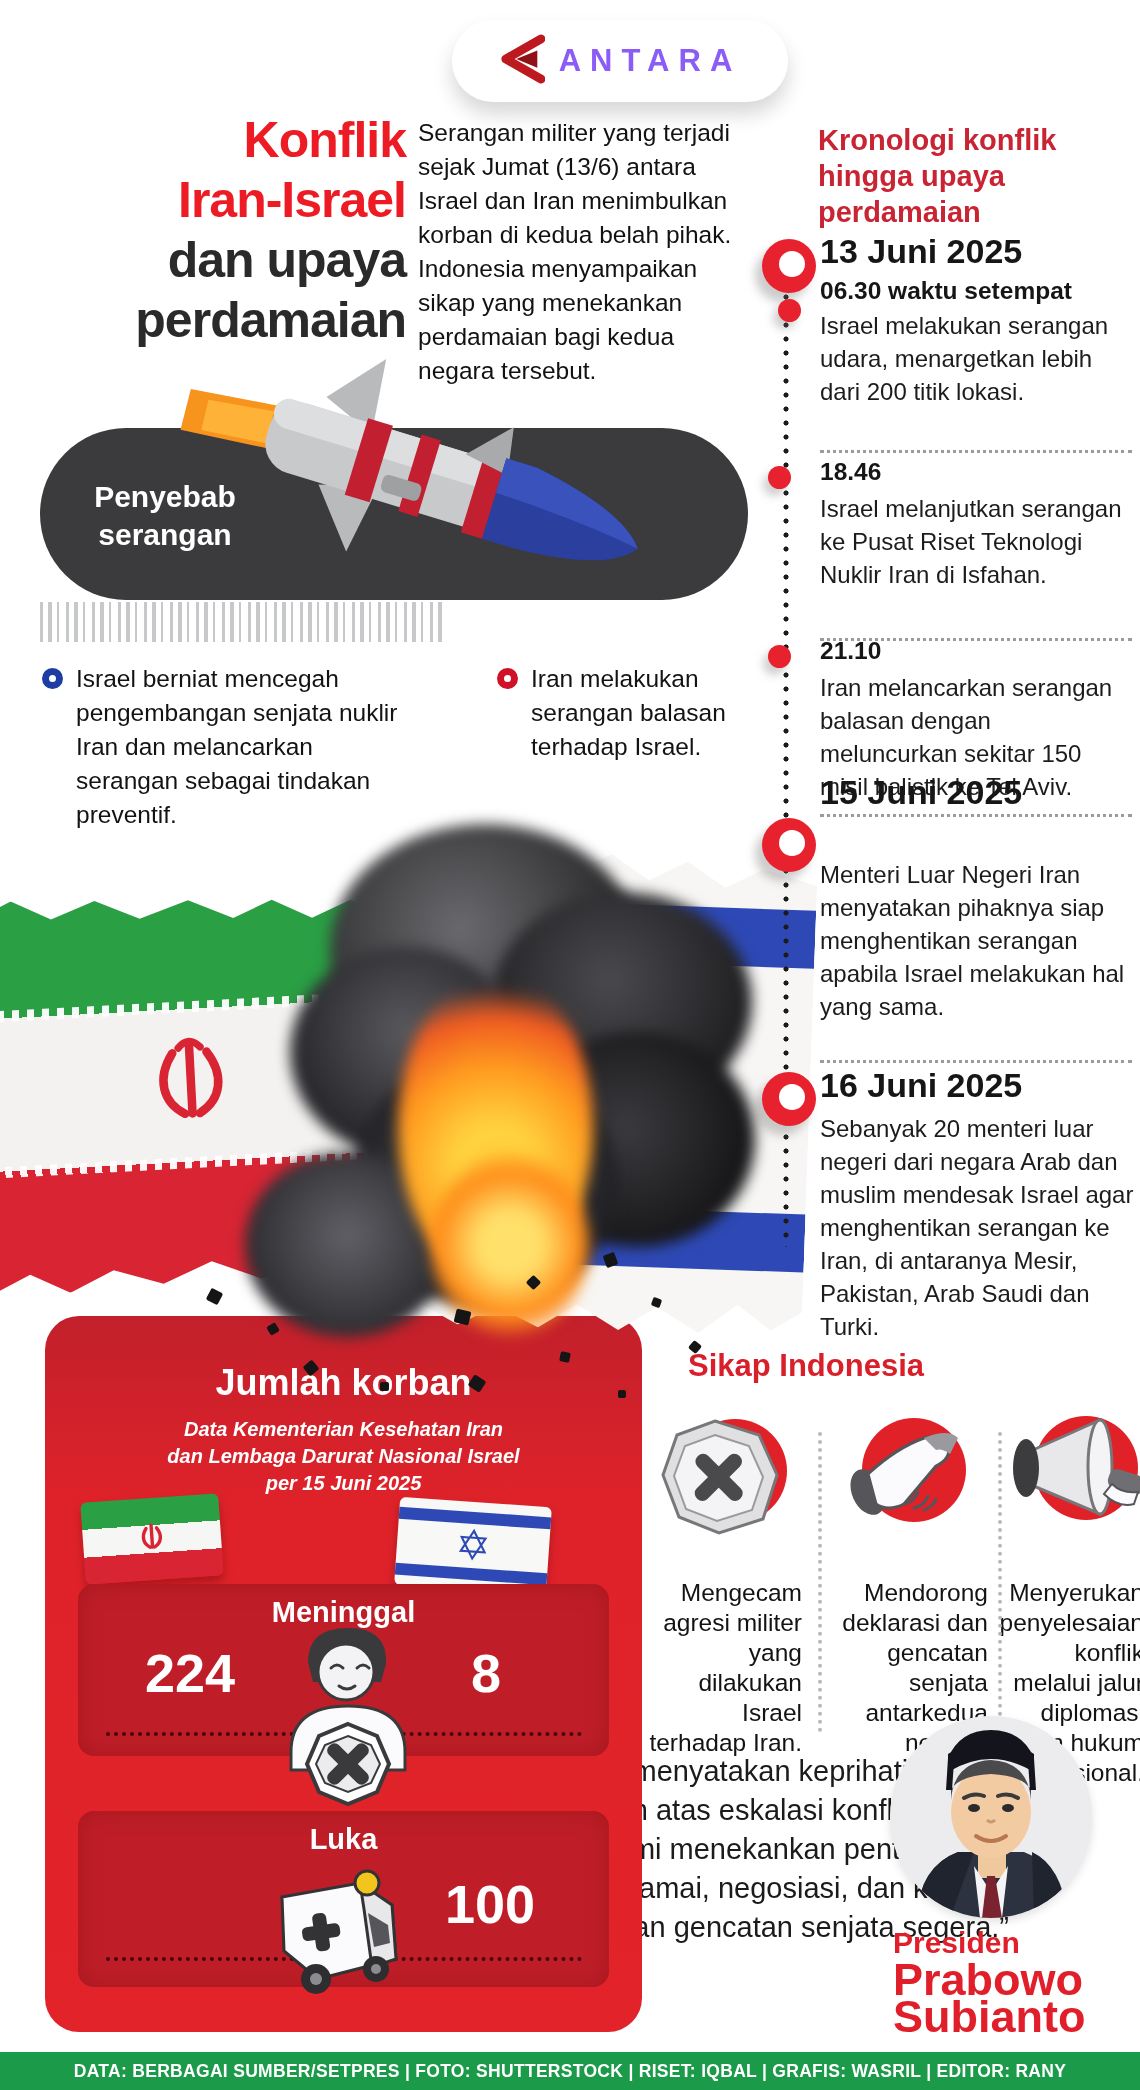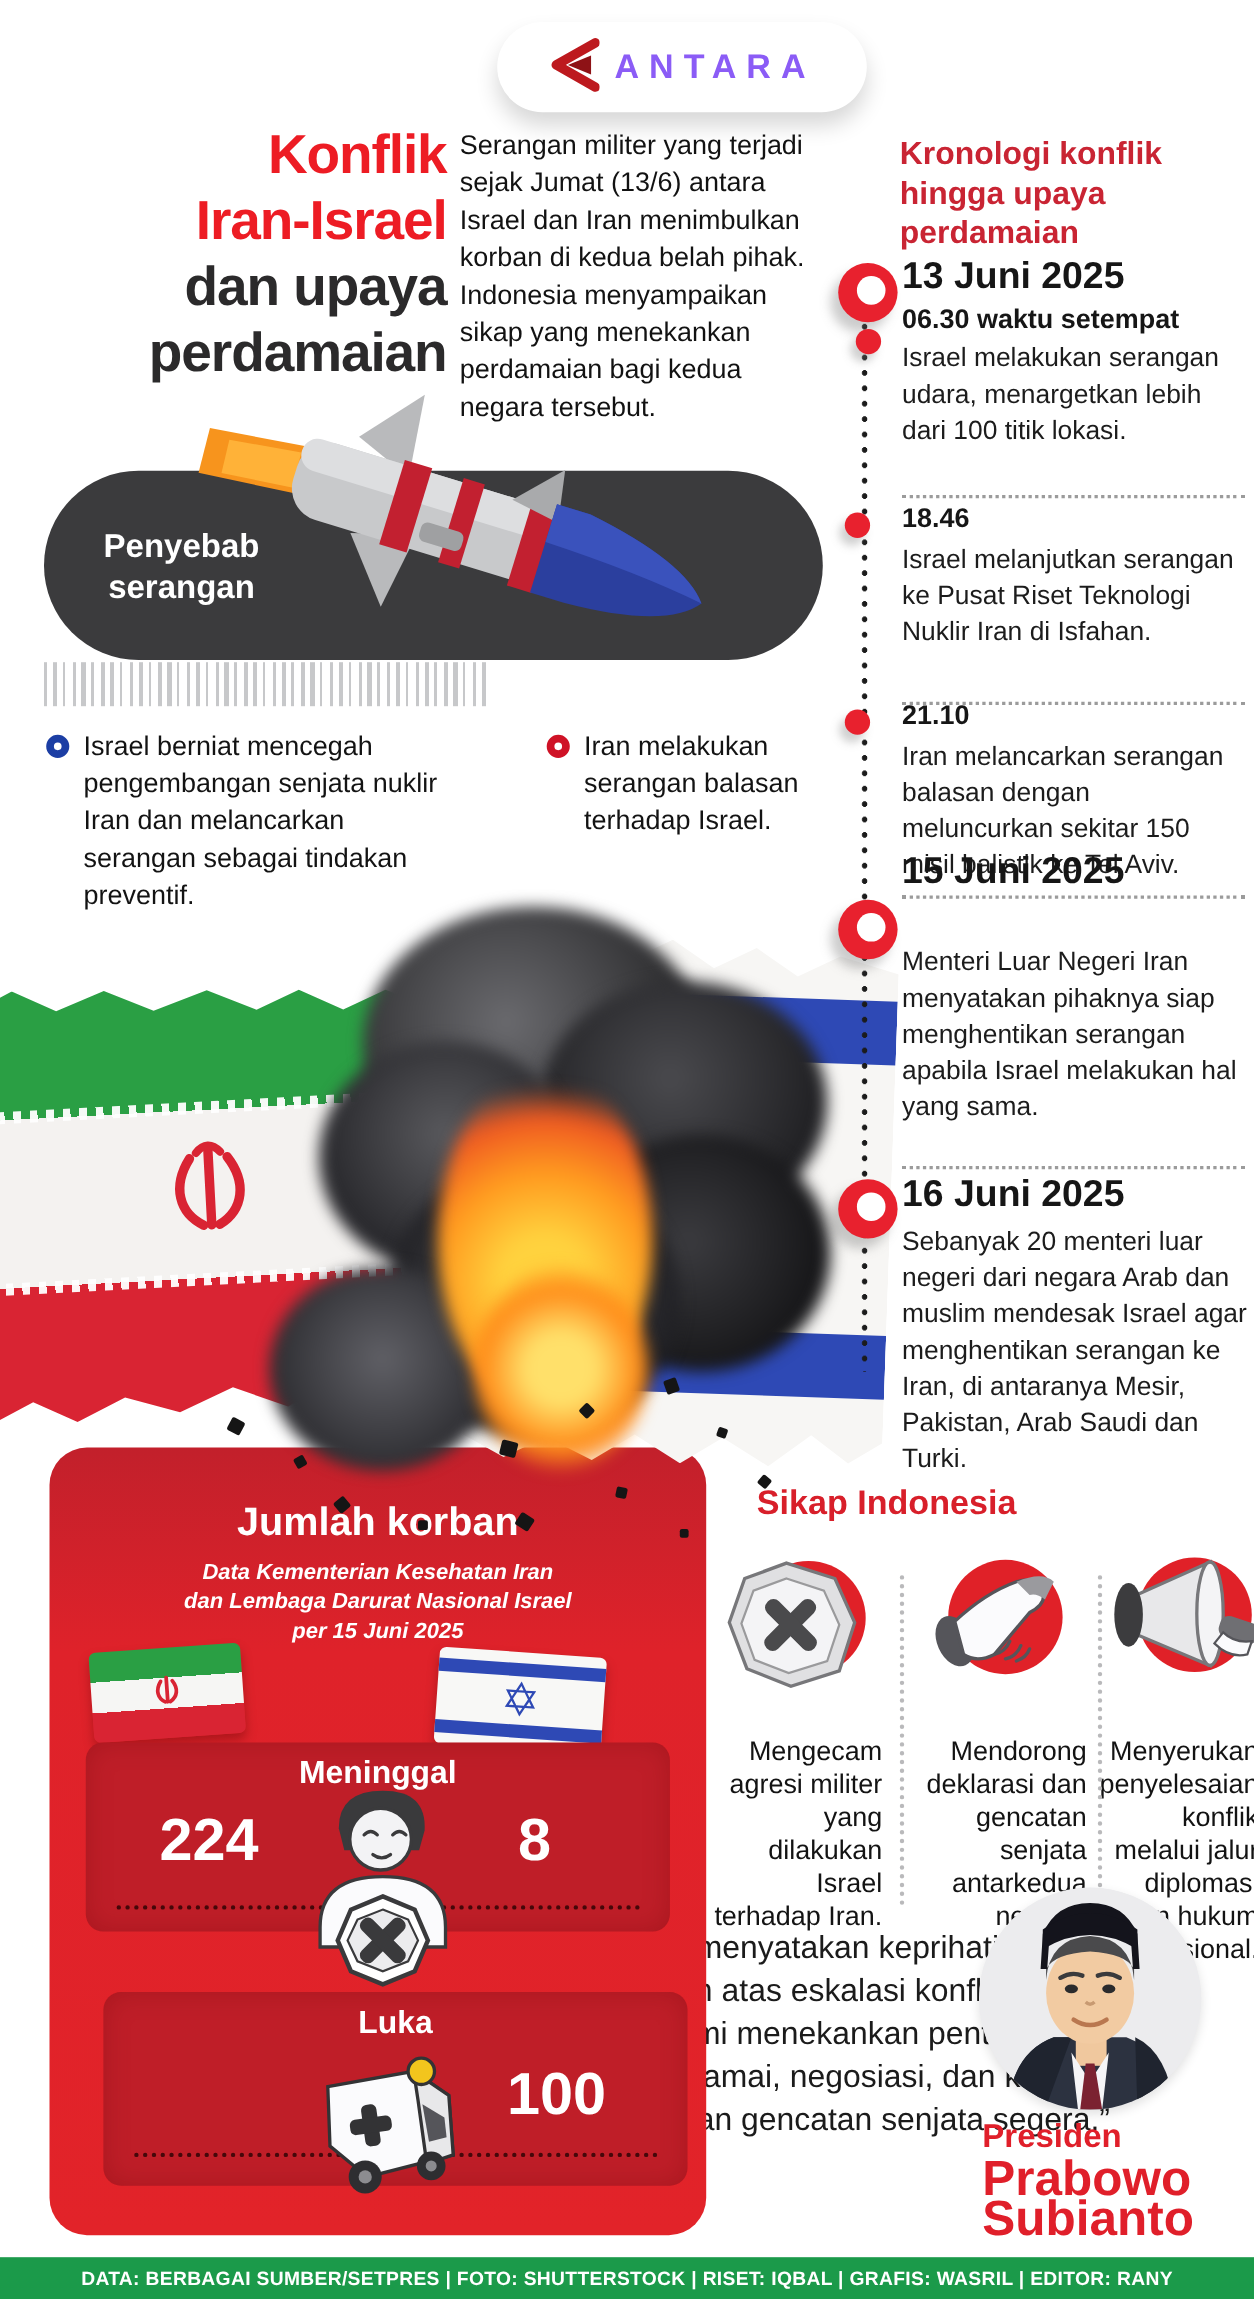--- a/index.html
+++ b/index.html
@@ -113,21 +113,21 @@
 
   <div class="abs intro">Serangan militer yang terjadi sejak Jumat (13/6) antara Israel dan Iran menimbulkan korban di kedua belah pihak. Indonesia menyampaikan sikap yang menekankan perdamaian bagi kedua negara tersebut.</div>
 
   <div class="abs tl-heading">Kronologi konflik hingga upaya perdamaian</div>
   <div class="abs tl-vline"></div>
 
   <div class="abs tl-donut" style="left:762px; top:239px;"></div>
   <div class="abs tl-dot" style="left:778px; top:299px;"></div>
   <div class="abs tl-date" style="left:820px; top:232px;">13 Juni 2025</div>
   <div class="abs tl-time" style="left:820px; top:277px;">06.30 waktu setempat</div>
-  <div class="abs tl-body" style="left:820px; top:309px;">Israel melakukan serangan udara, menargetkan lebih dari 100 titik lokasi.</div>
+  <div class="abs tl-body" style="left:820px; top:309px;">Israel melakukan serangan udara, menargetkan lebih dari 200 titik lokasi.</div>
   <div class="abs tl-sep" style="left:820px; top:450px;"></div>
 
   <div class="abs tl-dot" style="left:768px; top:466px;"></div>
   <div class="abs tl-time" style="left:820px; top:458px;">18.46</div>
   <div class="abs tl-body" style="left:820px; top:492px;">Israel melanjutkan serangan ke Pusat Riset Teknologi Nuklir Iran di Isfahan.</div>
   <div class="abs tl-sep" style="left:820px; top:638px;"></div>
 
   <div class="abs tl-dot" style="left:768px; top:645px;"></div>
   <div class="abs tl-time" style="left:820px; top:637px;">21.10</div>
   <div class="abs tl-body" style="left:820px; top:671px;">Iran melancarkan serangan balasan dengan meluncurkan sekitar 150 misil balistik ke Tel Aviv.</div>
@@ -251,21 +251,21 @@
           <polygon points="75,104 104,116 116,144 104,172 75,184 46,172 34,144 46,116" fill="#ffffff" stroke="#3a3a3c" stroke-width="4"></polygon>
           <polygon points="75,116 98,125 107,144 98,163 75,172 52,163 43,144 52,125" fill="#ececee" stroke="#3a3a3c" stroke-width="2"></polygon>
           <g transform="rotate(45 75 144)">
             <rect x="68" y="118" width="14" height="52" rx="6" fill="#3a3a3c"></rect>
             <rect x="49" y="137" width="52" height="14" rx="6" fill="#3a3a3c"></rect>
           </g>
         </svg>
       </div>
     </div>
 
-    <div class="sub-panel" style="top:495px; height:176px;margin-left:16px;">
+    <div class="sub-panel" style="top:495px; height:176px;">
       <div class="sp-label">Luka</div>
       <div class="sp-num" style="left:332px; top:62px; width:160px;">100</div>
       <div class="sp-dots" style="left:28px; top:146px; width:476px;"></div>
       <div class="sp-icon" style="left:186px; top:28px;">
         <svg width="170" height="170" viewBox="0 0 170 170">
           <path d="M18,58 L96,44 L128,66 L132,120 L54,140 L20,112 Z" fill="#fbfbfd" stroke="#333335" stroke-width="3"></path>
           <path d="M96,44 L128,66 L132,120 L108,128 L100,70 Z" fill="#e8e8ea" stroke="#333335" stroke-width="3"></path>
           <path d="M104,74 L124,86 L126,104 L110,108 Z" fill="#55555a"></path>
           <circle cx="103" cy="44" r="12" fill="#f2c51d" stroke="#333335" stroke-width="3"></circle>
           <g transform="rotate(-8 58 92)">

